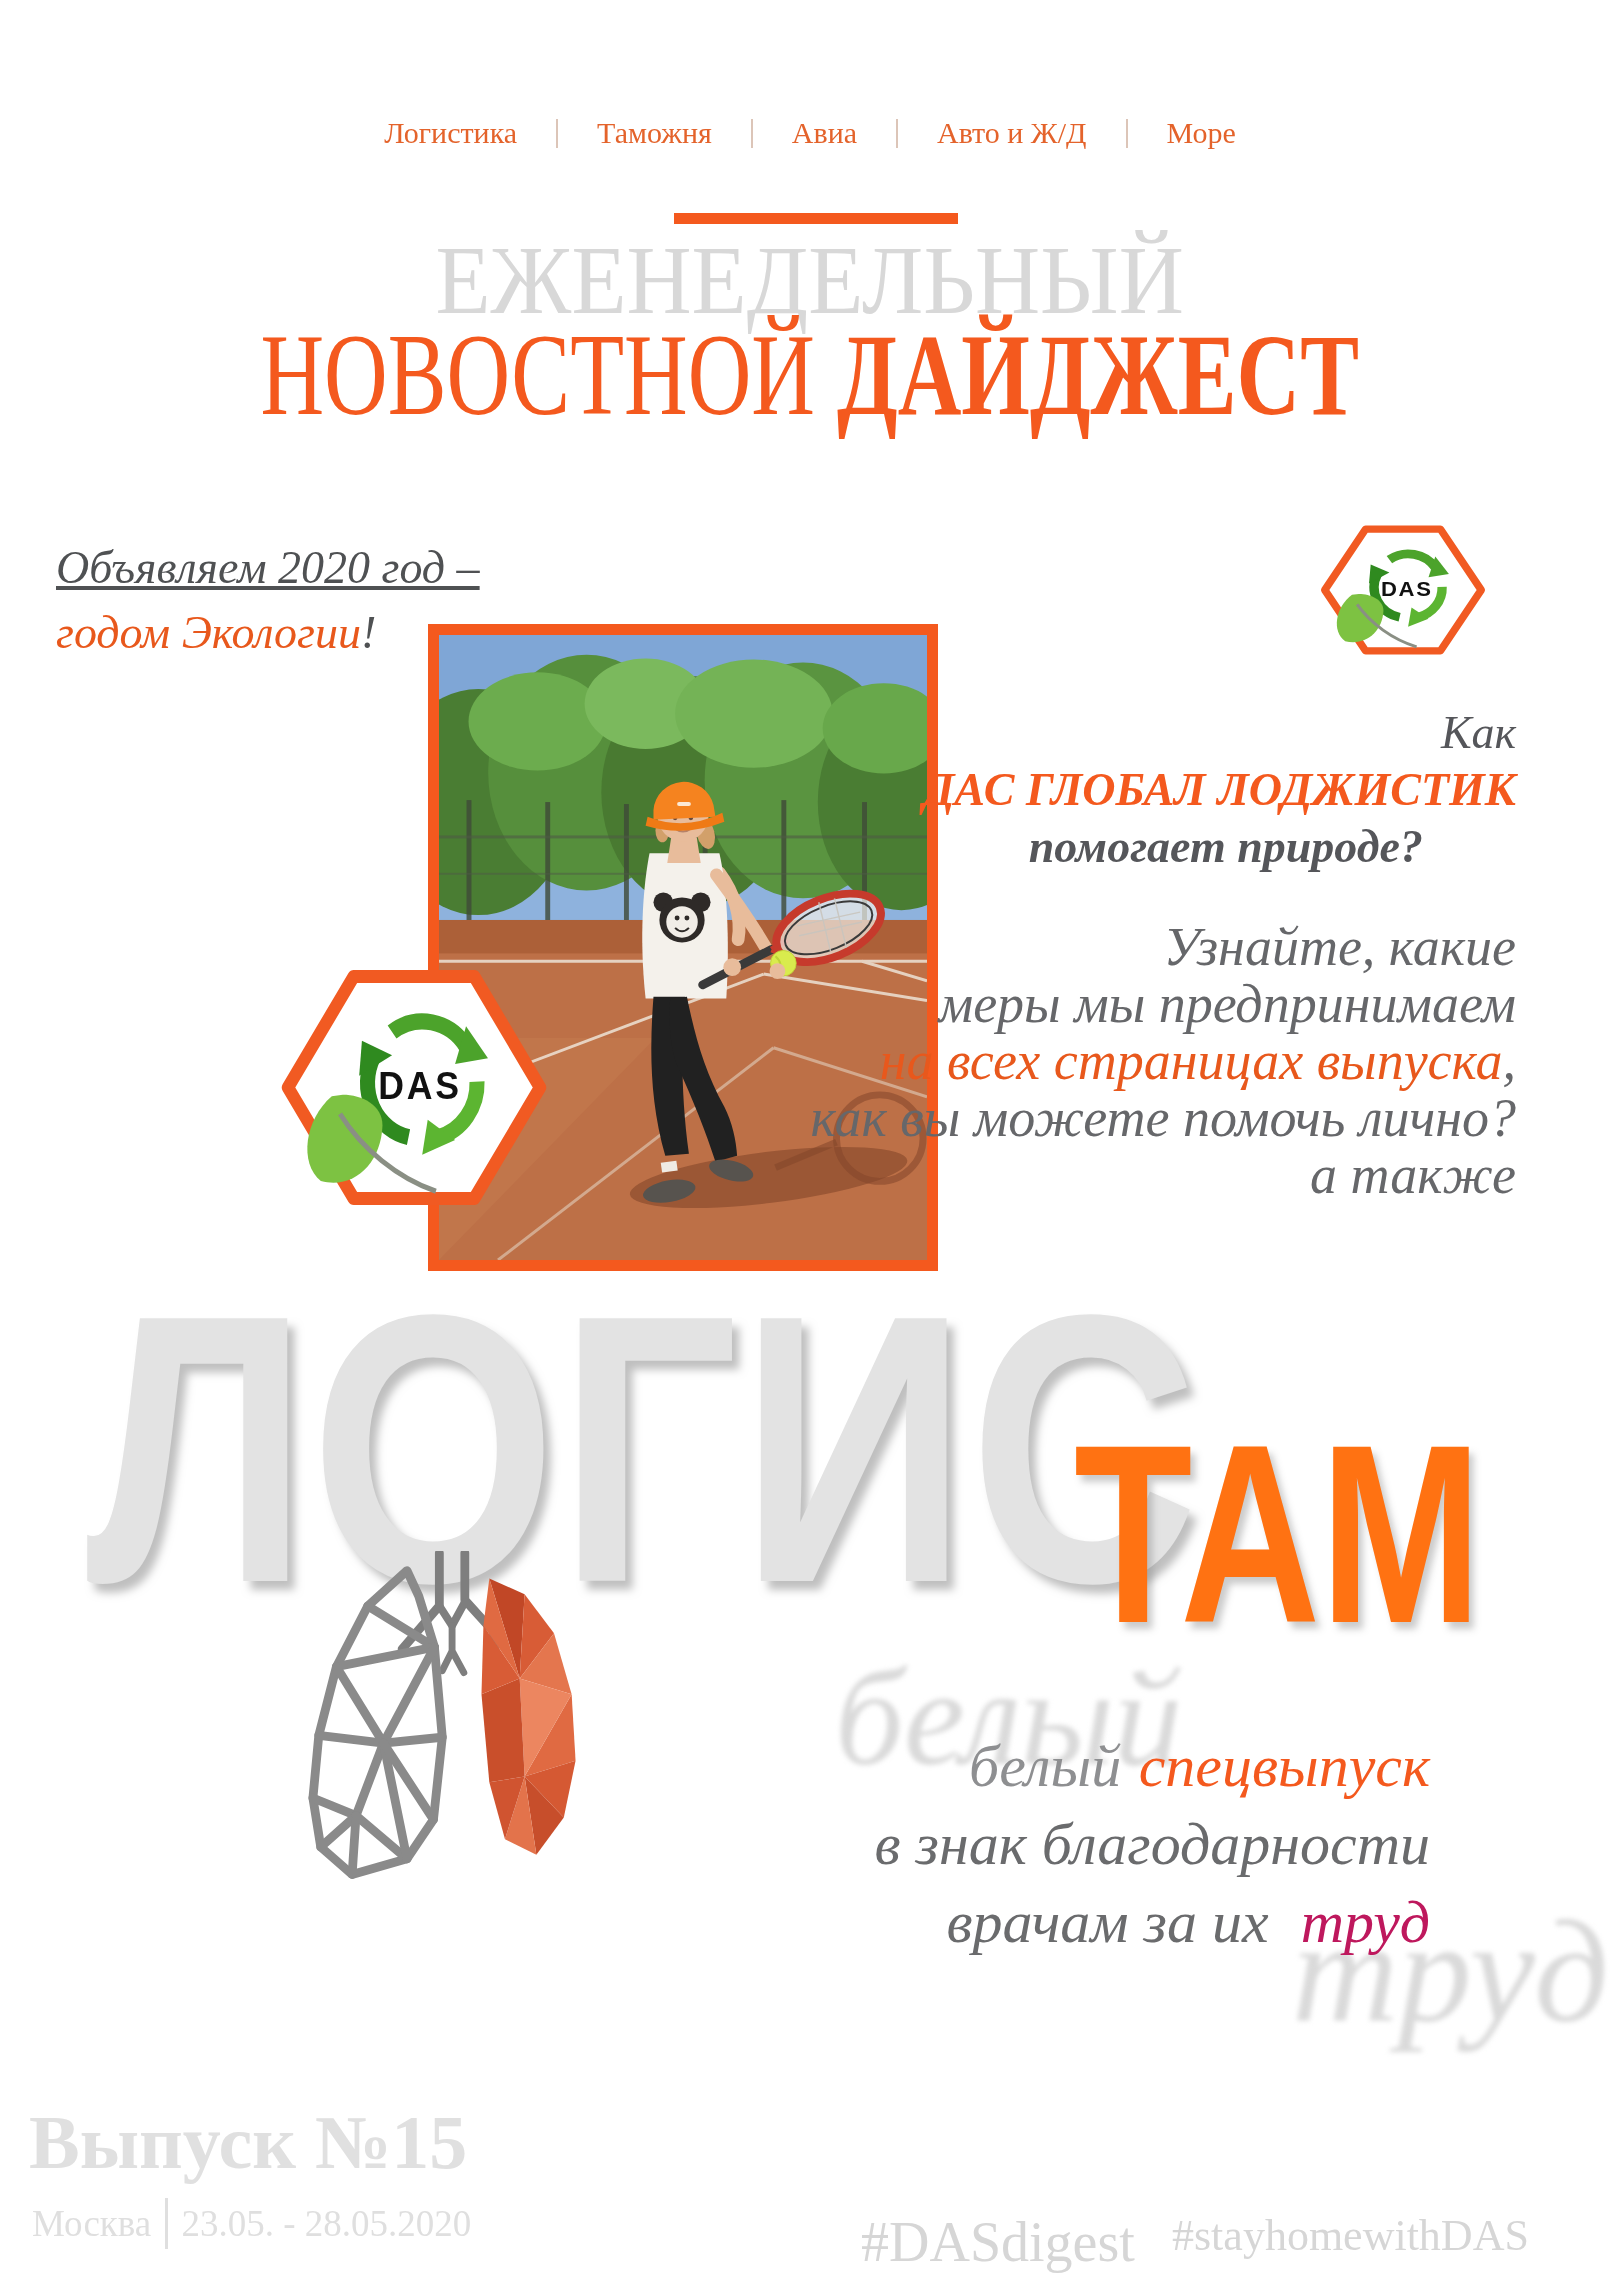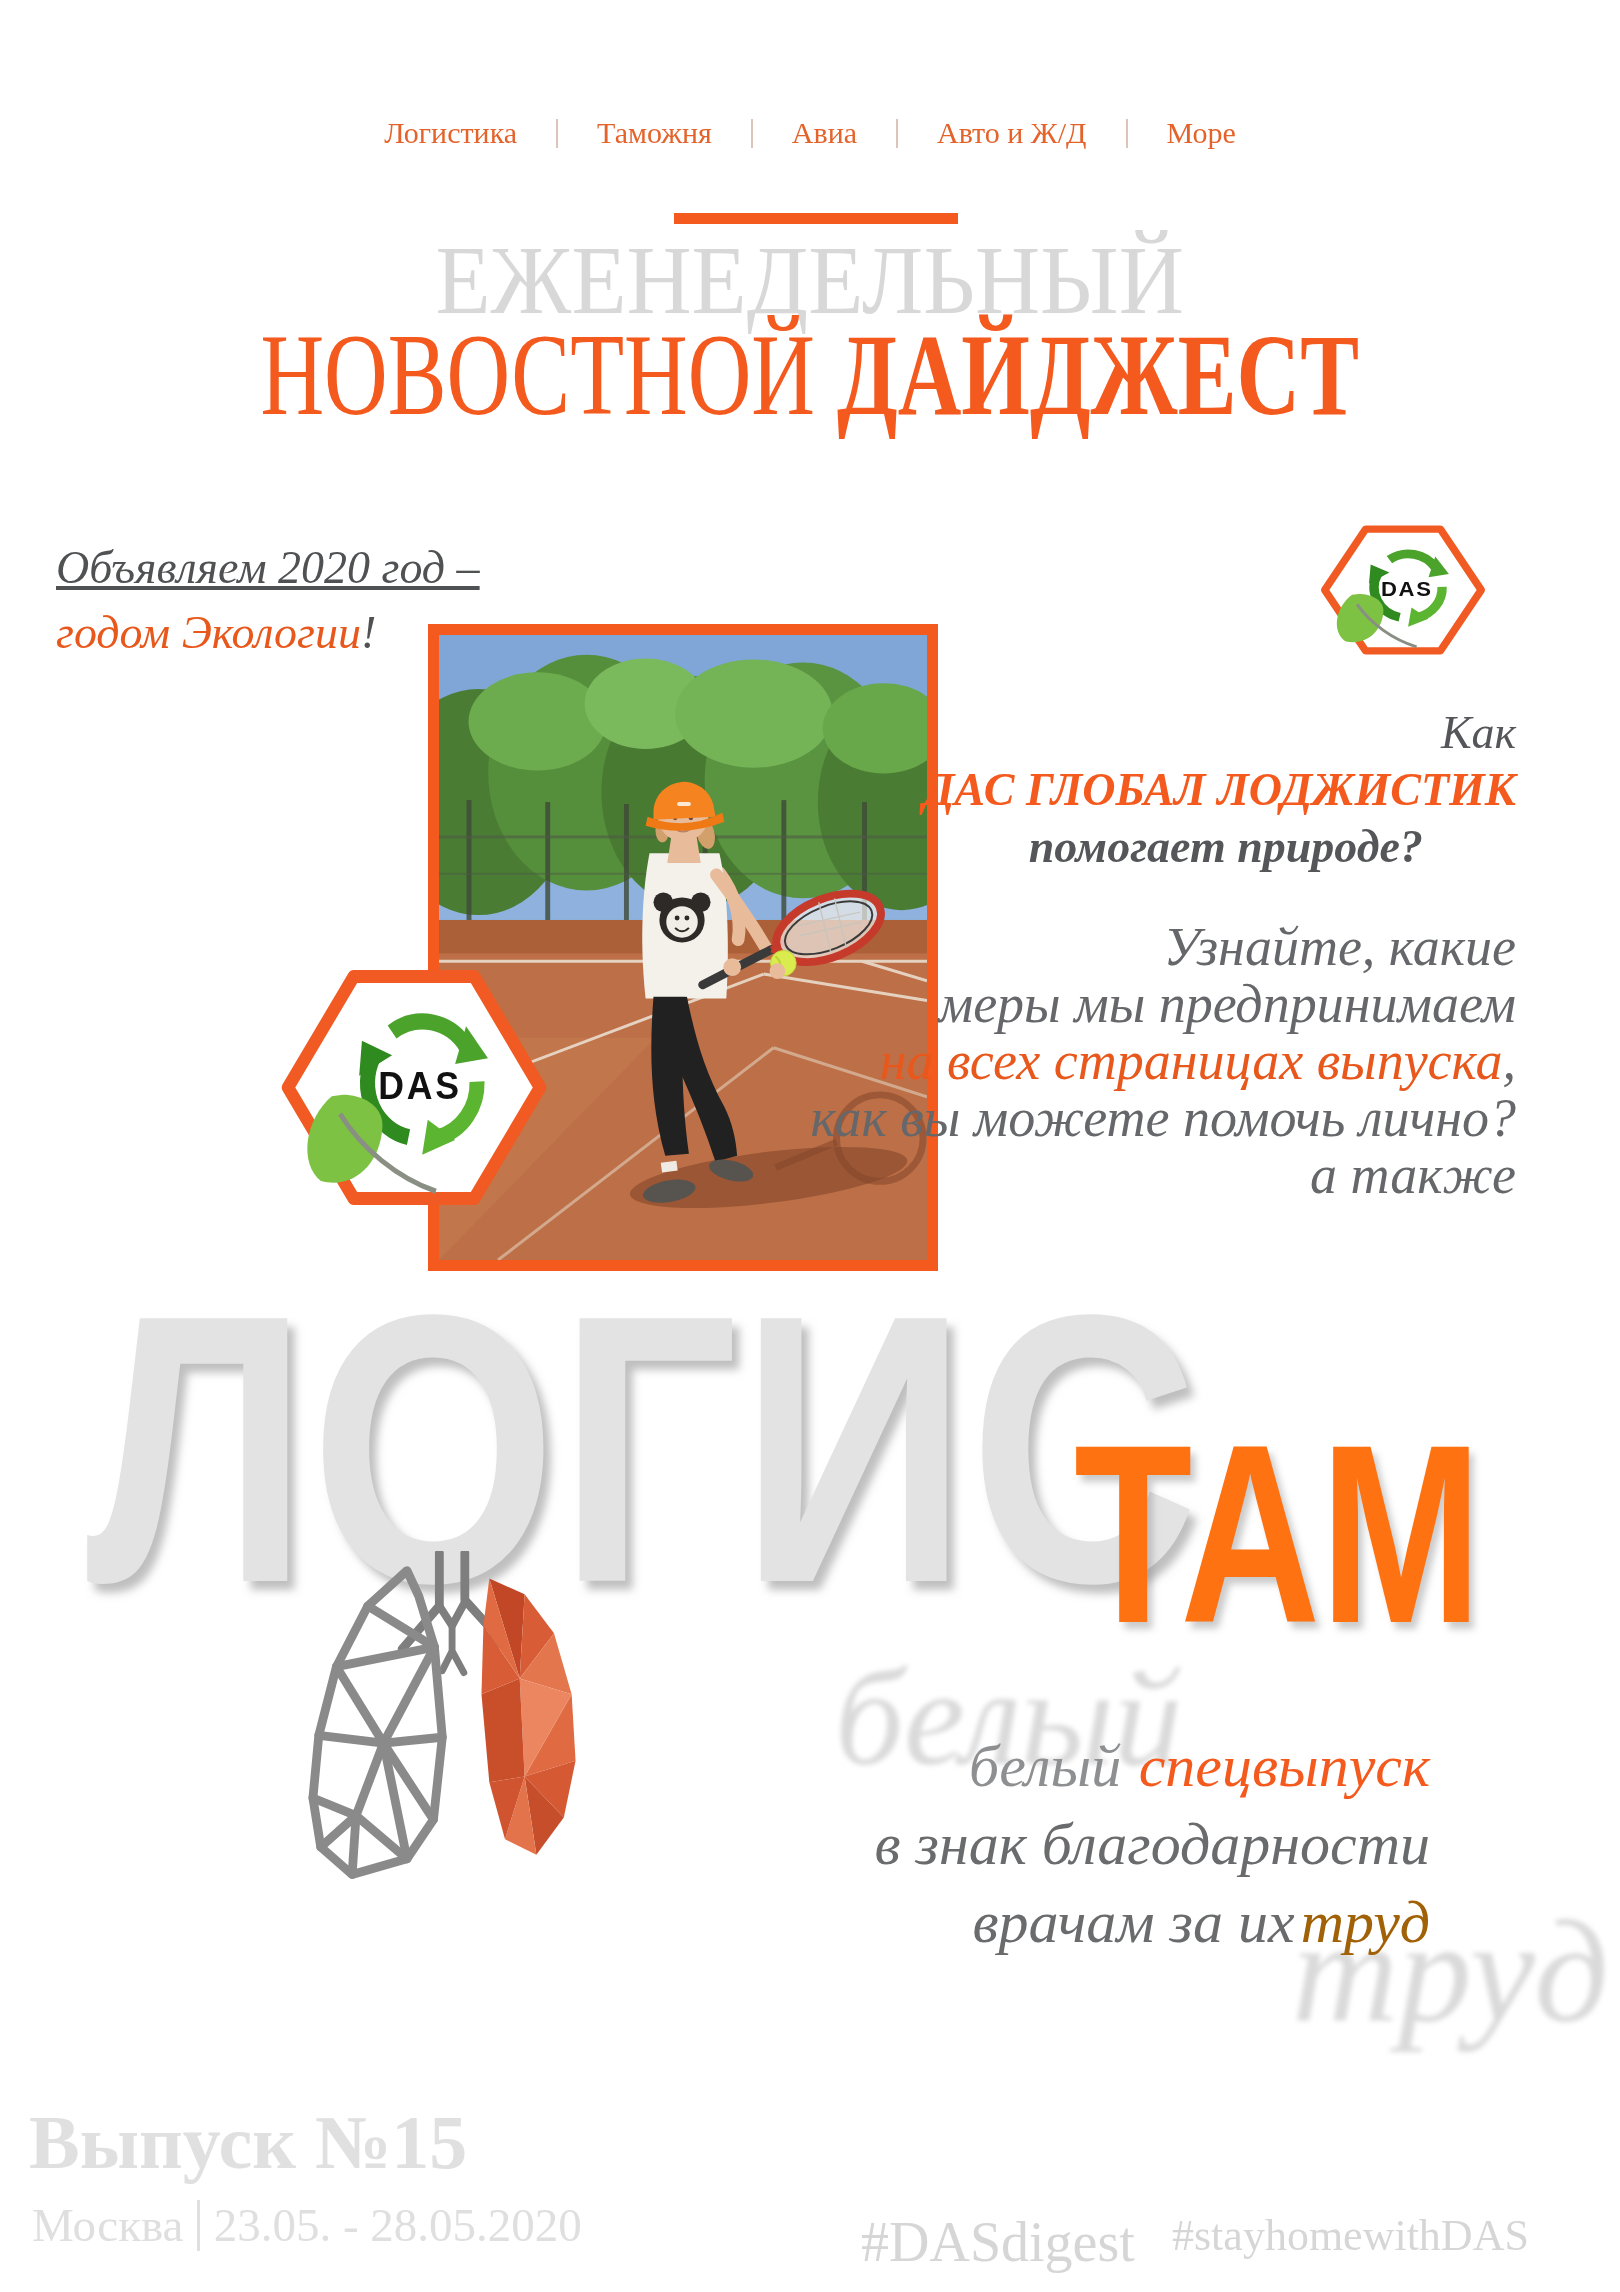--- a/index.html
+++ b/index.html
@@ -55,25 +55,25 @@
   .lungs{top:1551px;left:260px;width:392px;height:348px;z-index:2;}
   .lungs svg{width:100%;height:100%;display:block;}
 
   
   .ghost{font-style:italic;color:#DADADA;z-index:1;filter:blur(2.5px);white-space:nowrap;}
   .ghost-top{top:1639px;left:835px;font-size:137px;}
   .ghost-bottom{top:1887px;left:1292px;font-size:147px;filter:blur(2.9px);}
   .tribute{top:1727px;right:190px;width:745px;text-align:right;font-style:italic;font-size:60px;line-height:78px;color:#6A6B6D;z-index:2;}
   .tribute .g1{color:#8E8F91;margin-right:17.6px;}
   .tribute .hl{color:#F4591E;}
-  .tribute .muted{color:#a16207;margin-left:6px;text-align:right;}
+  .tribute .muted{color:#be185d;margin-left:32px;text-align:right;}
 
   
   .issue{top:2099px;left:29px;font-weight:700;font-size:76px;color:#E0E0E0;white-space:nowrap;}
-  .city{top:2198px;left:32px;display:inline-flex;align-items:center;font-size:47px;color:#DFDFDF;white-space:nowrap;}
+  .city{top:2198px;left:32px;display:inline-flex;align-items:center;font-size:37px;color:#DFDFDF;white-space:nowrap;}
   .city .vsep{width:2.9px;height:51px;background:#DFDFDF;margin:0 13.7px;}
   .tag1{top:2210px;left:861px;font-size:56px;color:#D6D6D6;white-space:nowrap;}
   .tag2{top:2210px;left:1172px;font-size:44px;color:#D6D6D6;white-space:nowrap;}
 </style>
 </head>
 <body>
 
 <nav class="abs nav">
   <span class="nav-item">Логистика</span>
   <span class="nav-sep"></span>

